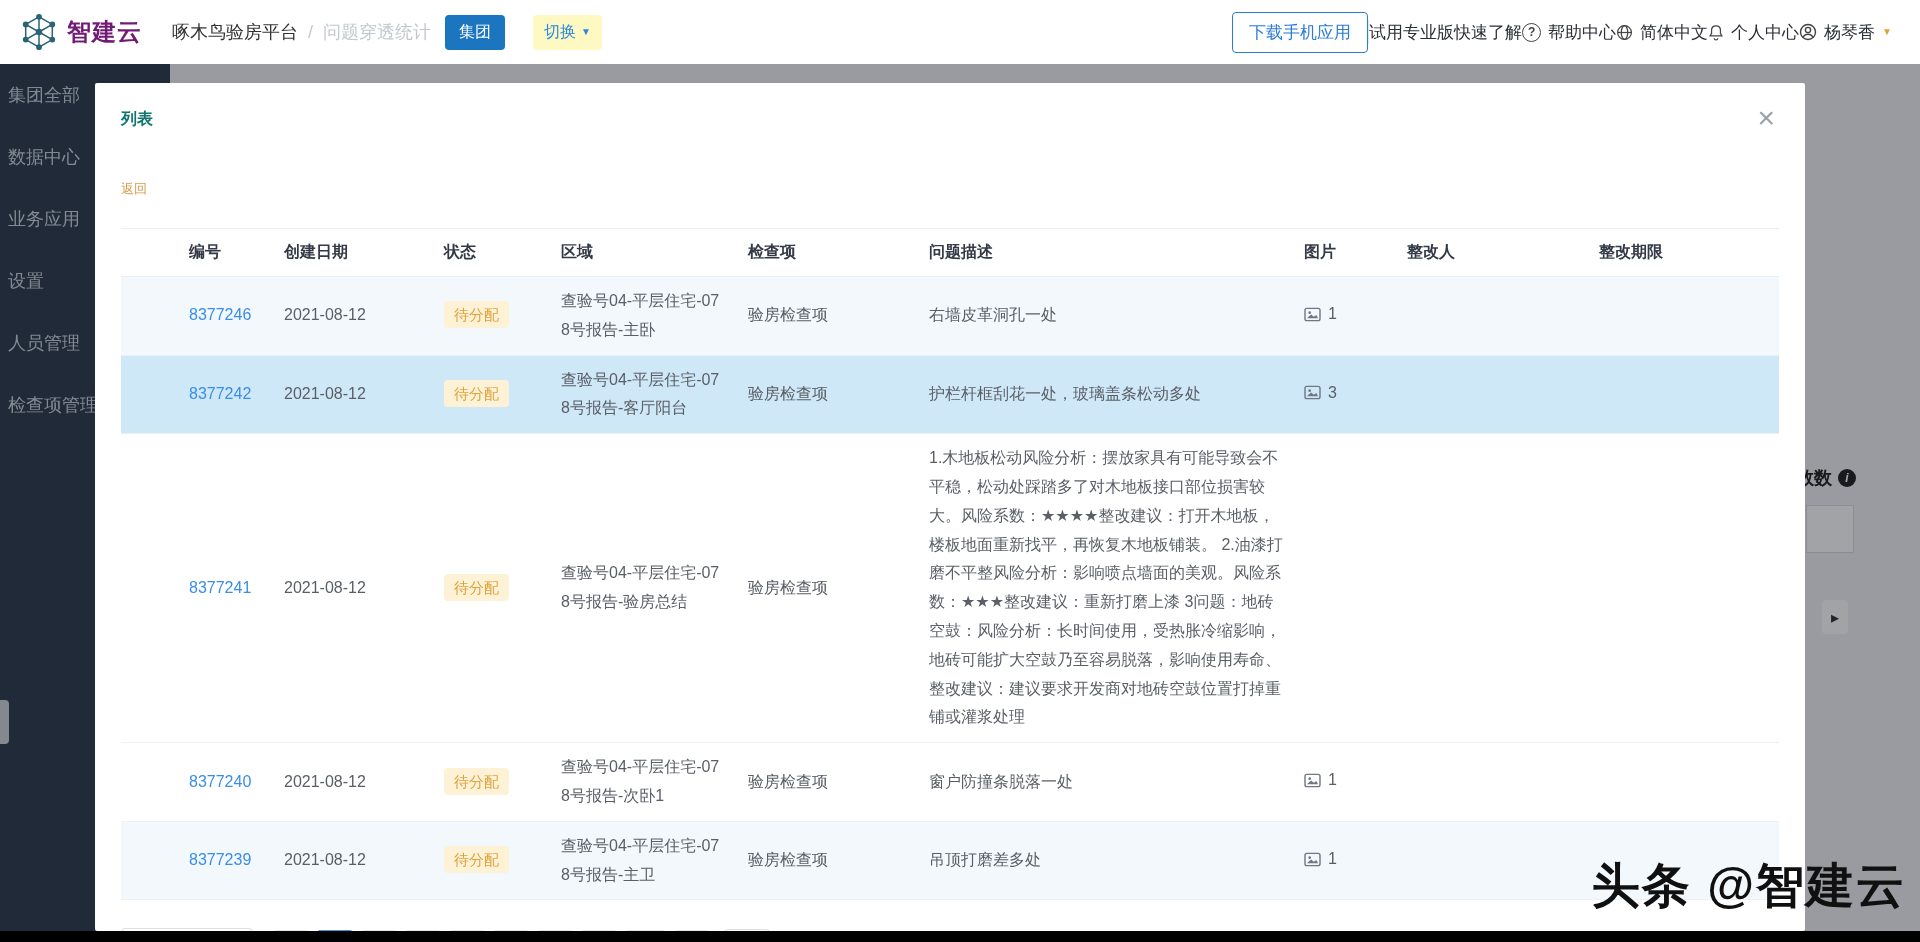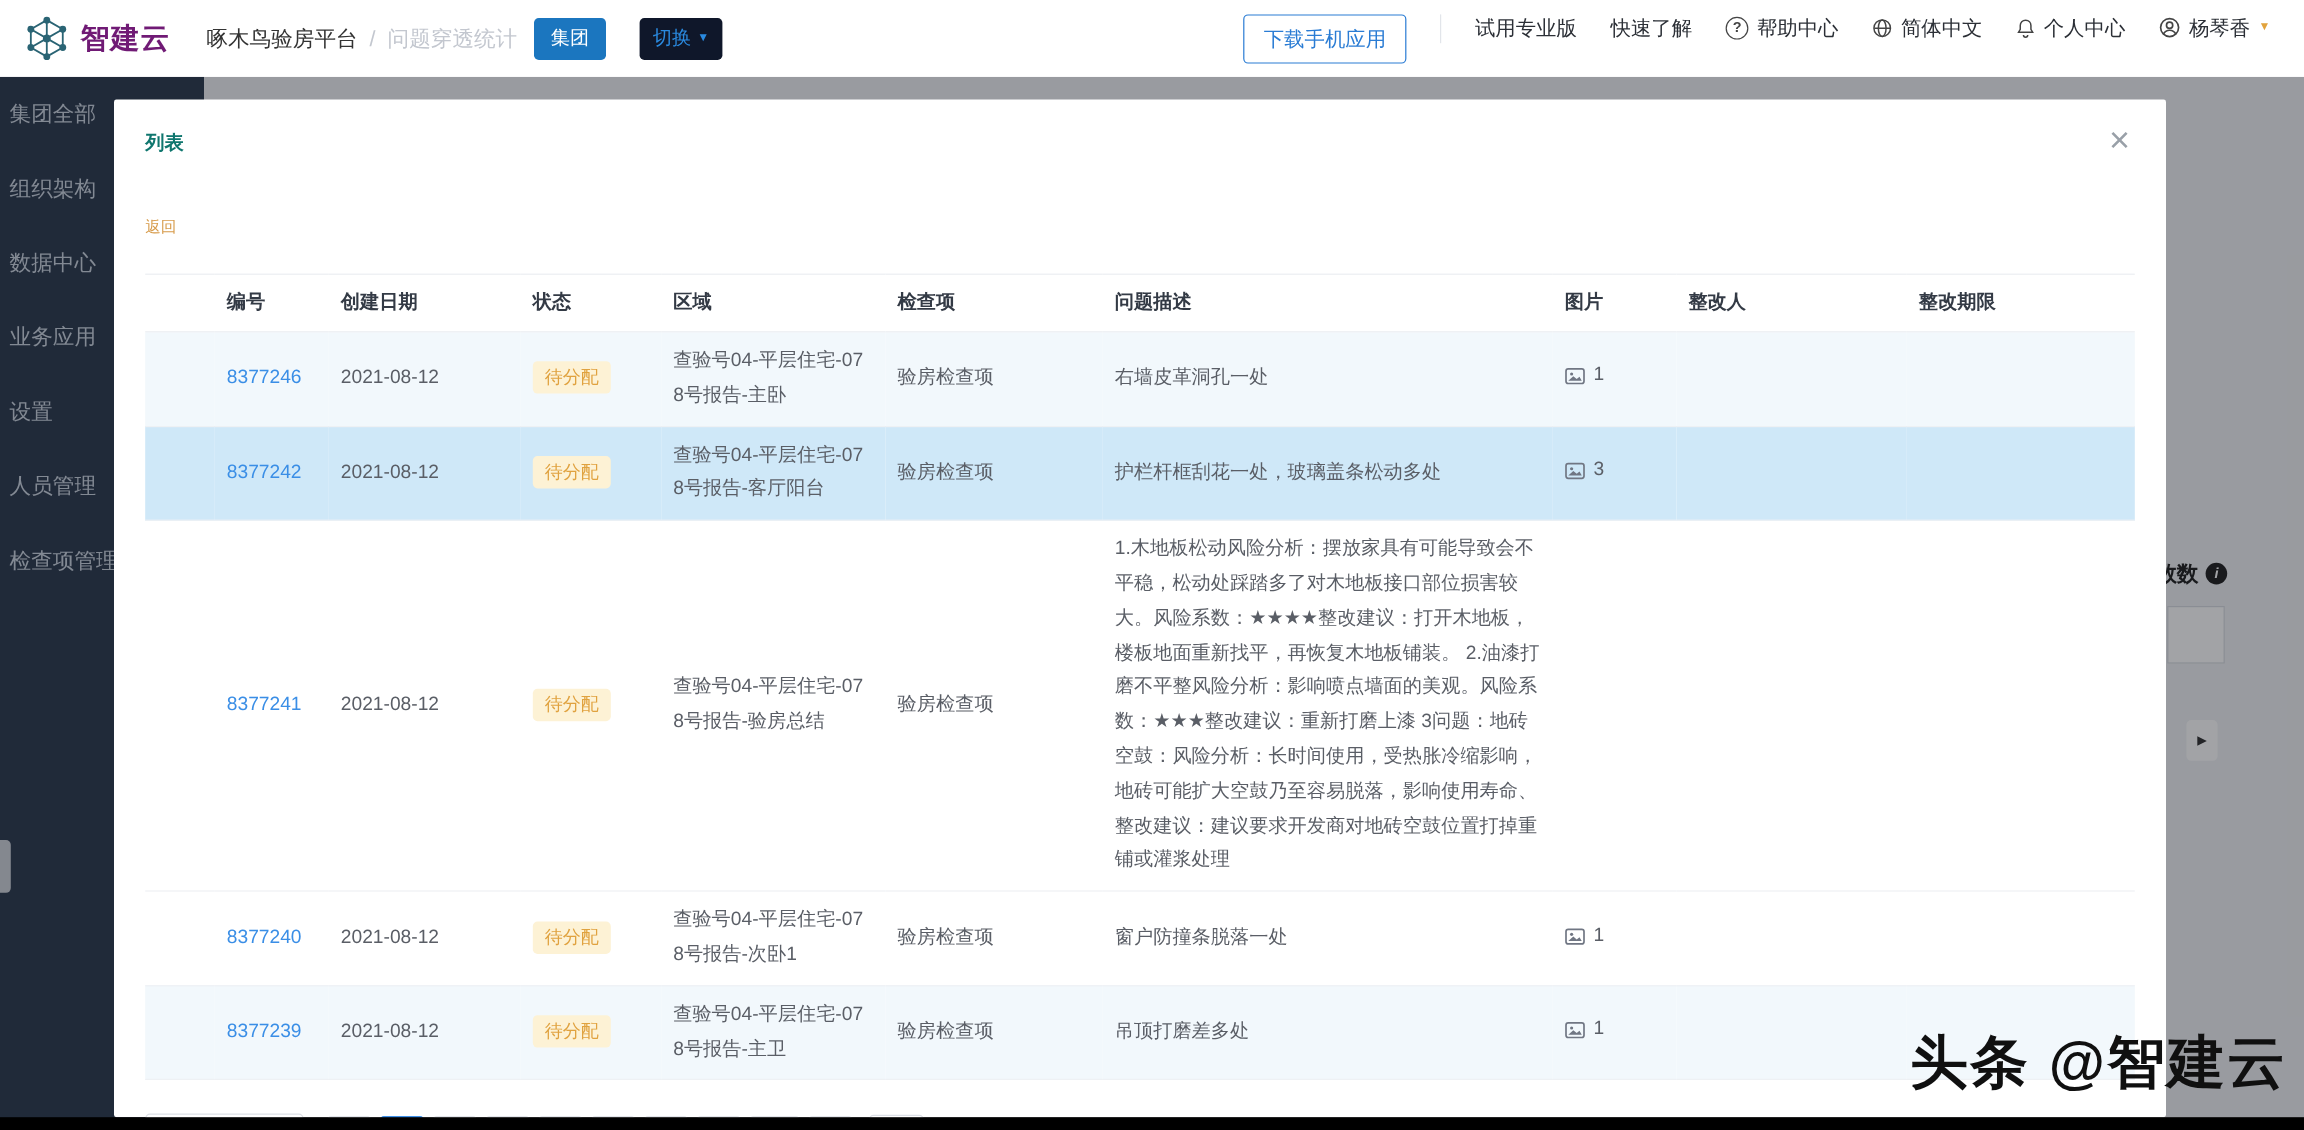--- a/index.html
+++ b/index.html
@@ -14,27 +14,27 @@
   
   .topnav { position:absolute; top:0; left:0; right:0; height:64px; background:#fff;
             display:flex; align-items:center; padding:0 28px 0 20px; z-index:5; }
   .logo { display:flex; align-items:center; gap:9px; cursor:pointer; }
   .logo-text { font-size:24px; font-weight:bold; color:#701a75; letter-spacing:1px; }
   .crumbs { display:flex; align-items:center; gap:10px; margin-left:30px; font-size:18px; }
   .crumb-platform { color:#333; }
   .crumb-sep, .crumb-page { color:#c3c7cf; }
   .btn-group { margin-left:14px; background:#1b76bf; border:none; color:#ffffff;
                font-size:16px; padding:7px 14px; border-radius:4px; }
-  .btn-switch { margin-left:28px; background:#0f172a; color:#2a8ae0; border:none;
+  .btn-switch { margin-left:28px; background:#fef9c3; color:#2a8ae0; border:none;
                 font-size:16px; padding:7px 11px; border-radius:4px;
                 display:inline-flex; align-items:center; gap:5px; }
   .caret { font-size:10px; line-height:1; }
   .caret-blue { color:#2a8ae0; }
   .caret-orange { color:#e2a33c; }
-  .nav-right { margin-left:auto; display:flex; align-items:flex-start; gap:28px; }
+  .nav-right { margin-left:auto; display:flex; align-items:center; }
   .btn-download { background:#fff; border:1px solid #2a7cd4; color:#2a7cd4;
                   font-size:17px; padding:8px 16px; border-radius:4px; }
   .nav-divider { width:1px; height:24px; background:#e2e5ea; }
   .nav-link { display:inline-flex; align-items:center; gap:7px; font-size:17px; color:#2b2f36; }
   .icon-q { width:19px; height:19px; border:1.5px solid #444; border-radius:50%;
             display:inline-flex; align-items:center; justify-content:center;
             font-size:12px; color:#444; font-weight:bold; }
 
   
   .sidebar { position:absolute; top:64px; left:0; bottom:0; width:170px; background:#2e3c50; z-index:1; }
@@ -166,21 +166,20 @@
           <path d="M3.8 14.6c1-2.3 3-3.4 5.2-3.4s4.2 1.1 5.2 3.4"></path>
       </svg>
       <span>杨琴香</span>
       <span class="caret caret-orange">▼</span>
     </a>
   </div>
 </header>
 
 <aside class="sidebar">
   <div class="sidebar-item">集团全部</div>
-  <div class="sidebar-item">组织架构</div>
   <div class="sidebar-item">数据中心</div>
   <div class="sidebar-item">业务应用</div>
   <div class="sidebar-item">设置</div>
   <div class="sidebar-item">人员管理</div>
   <div class="sidebar-item">检查项管理</div>
 </aside>
 
 <div class="bg-metric">
   <span>数数</span>
   <span class="info-dot">i</span>

